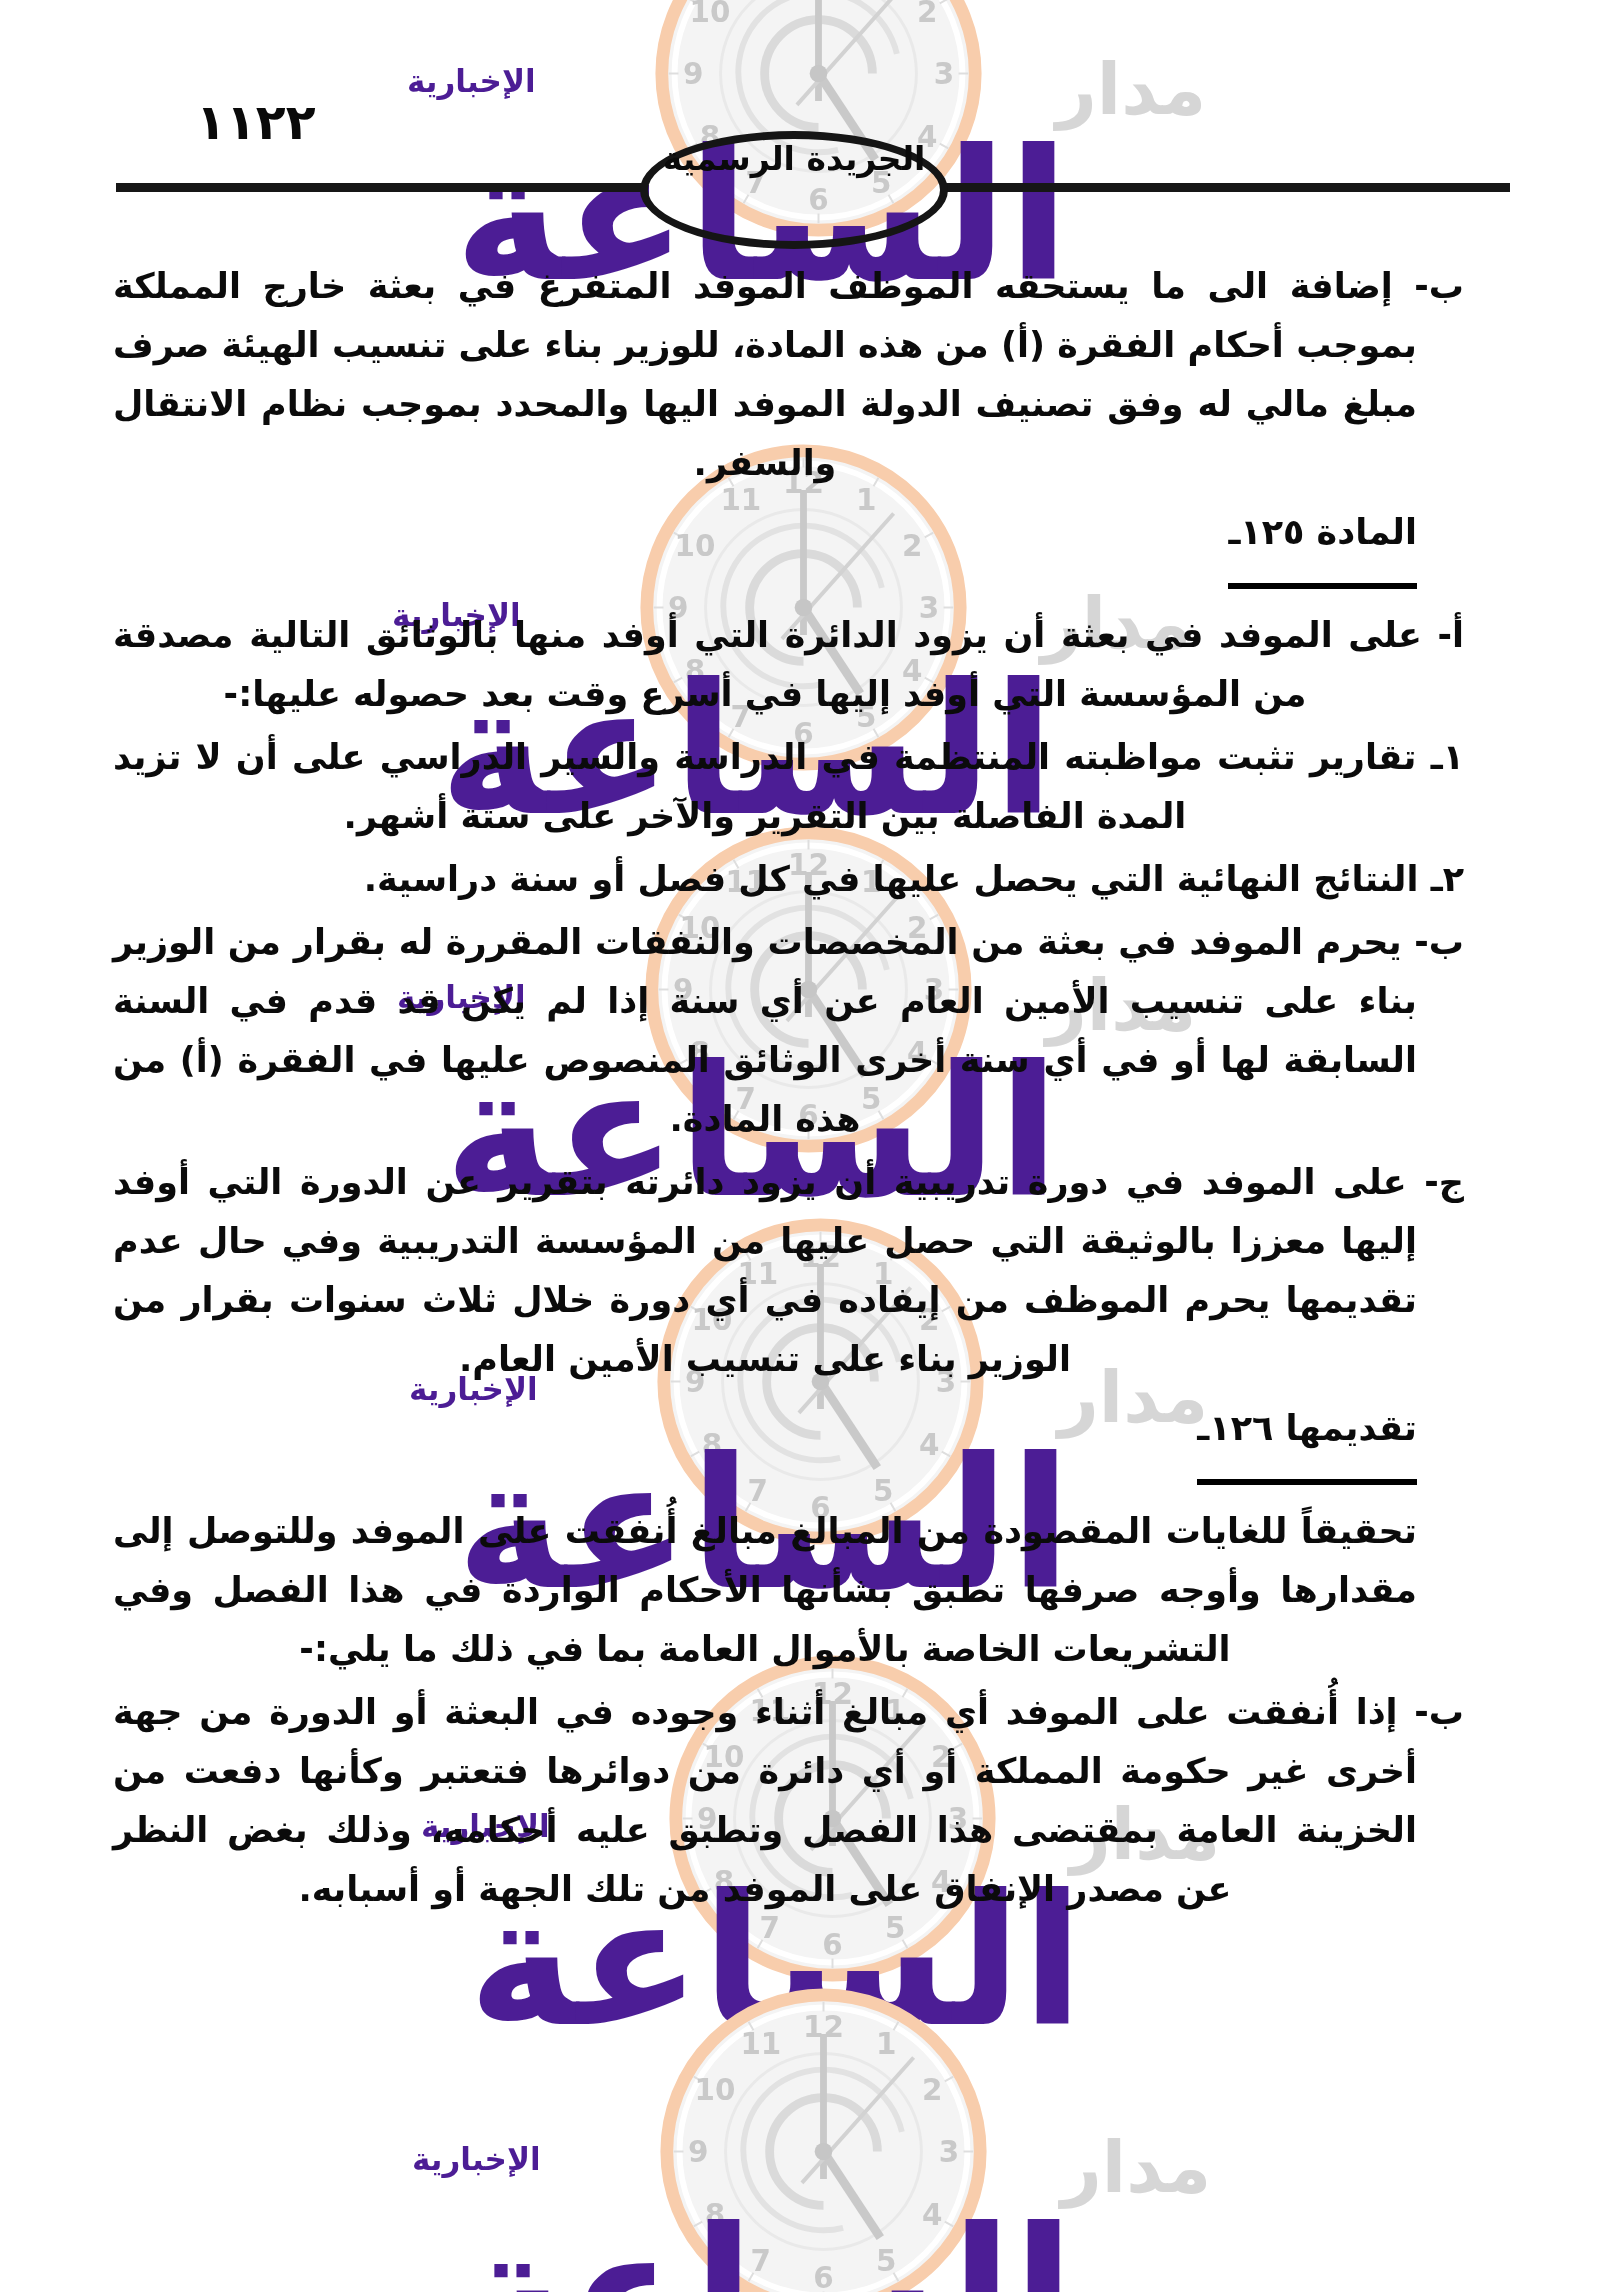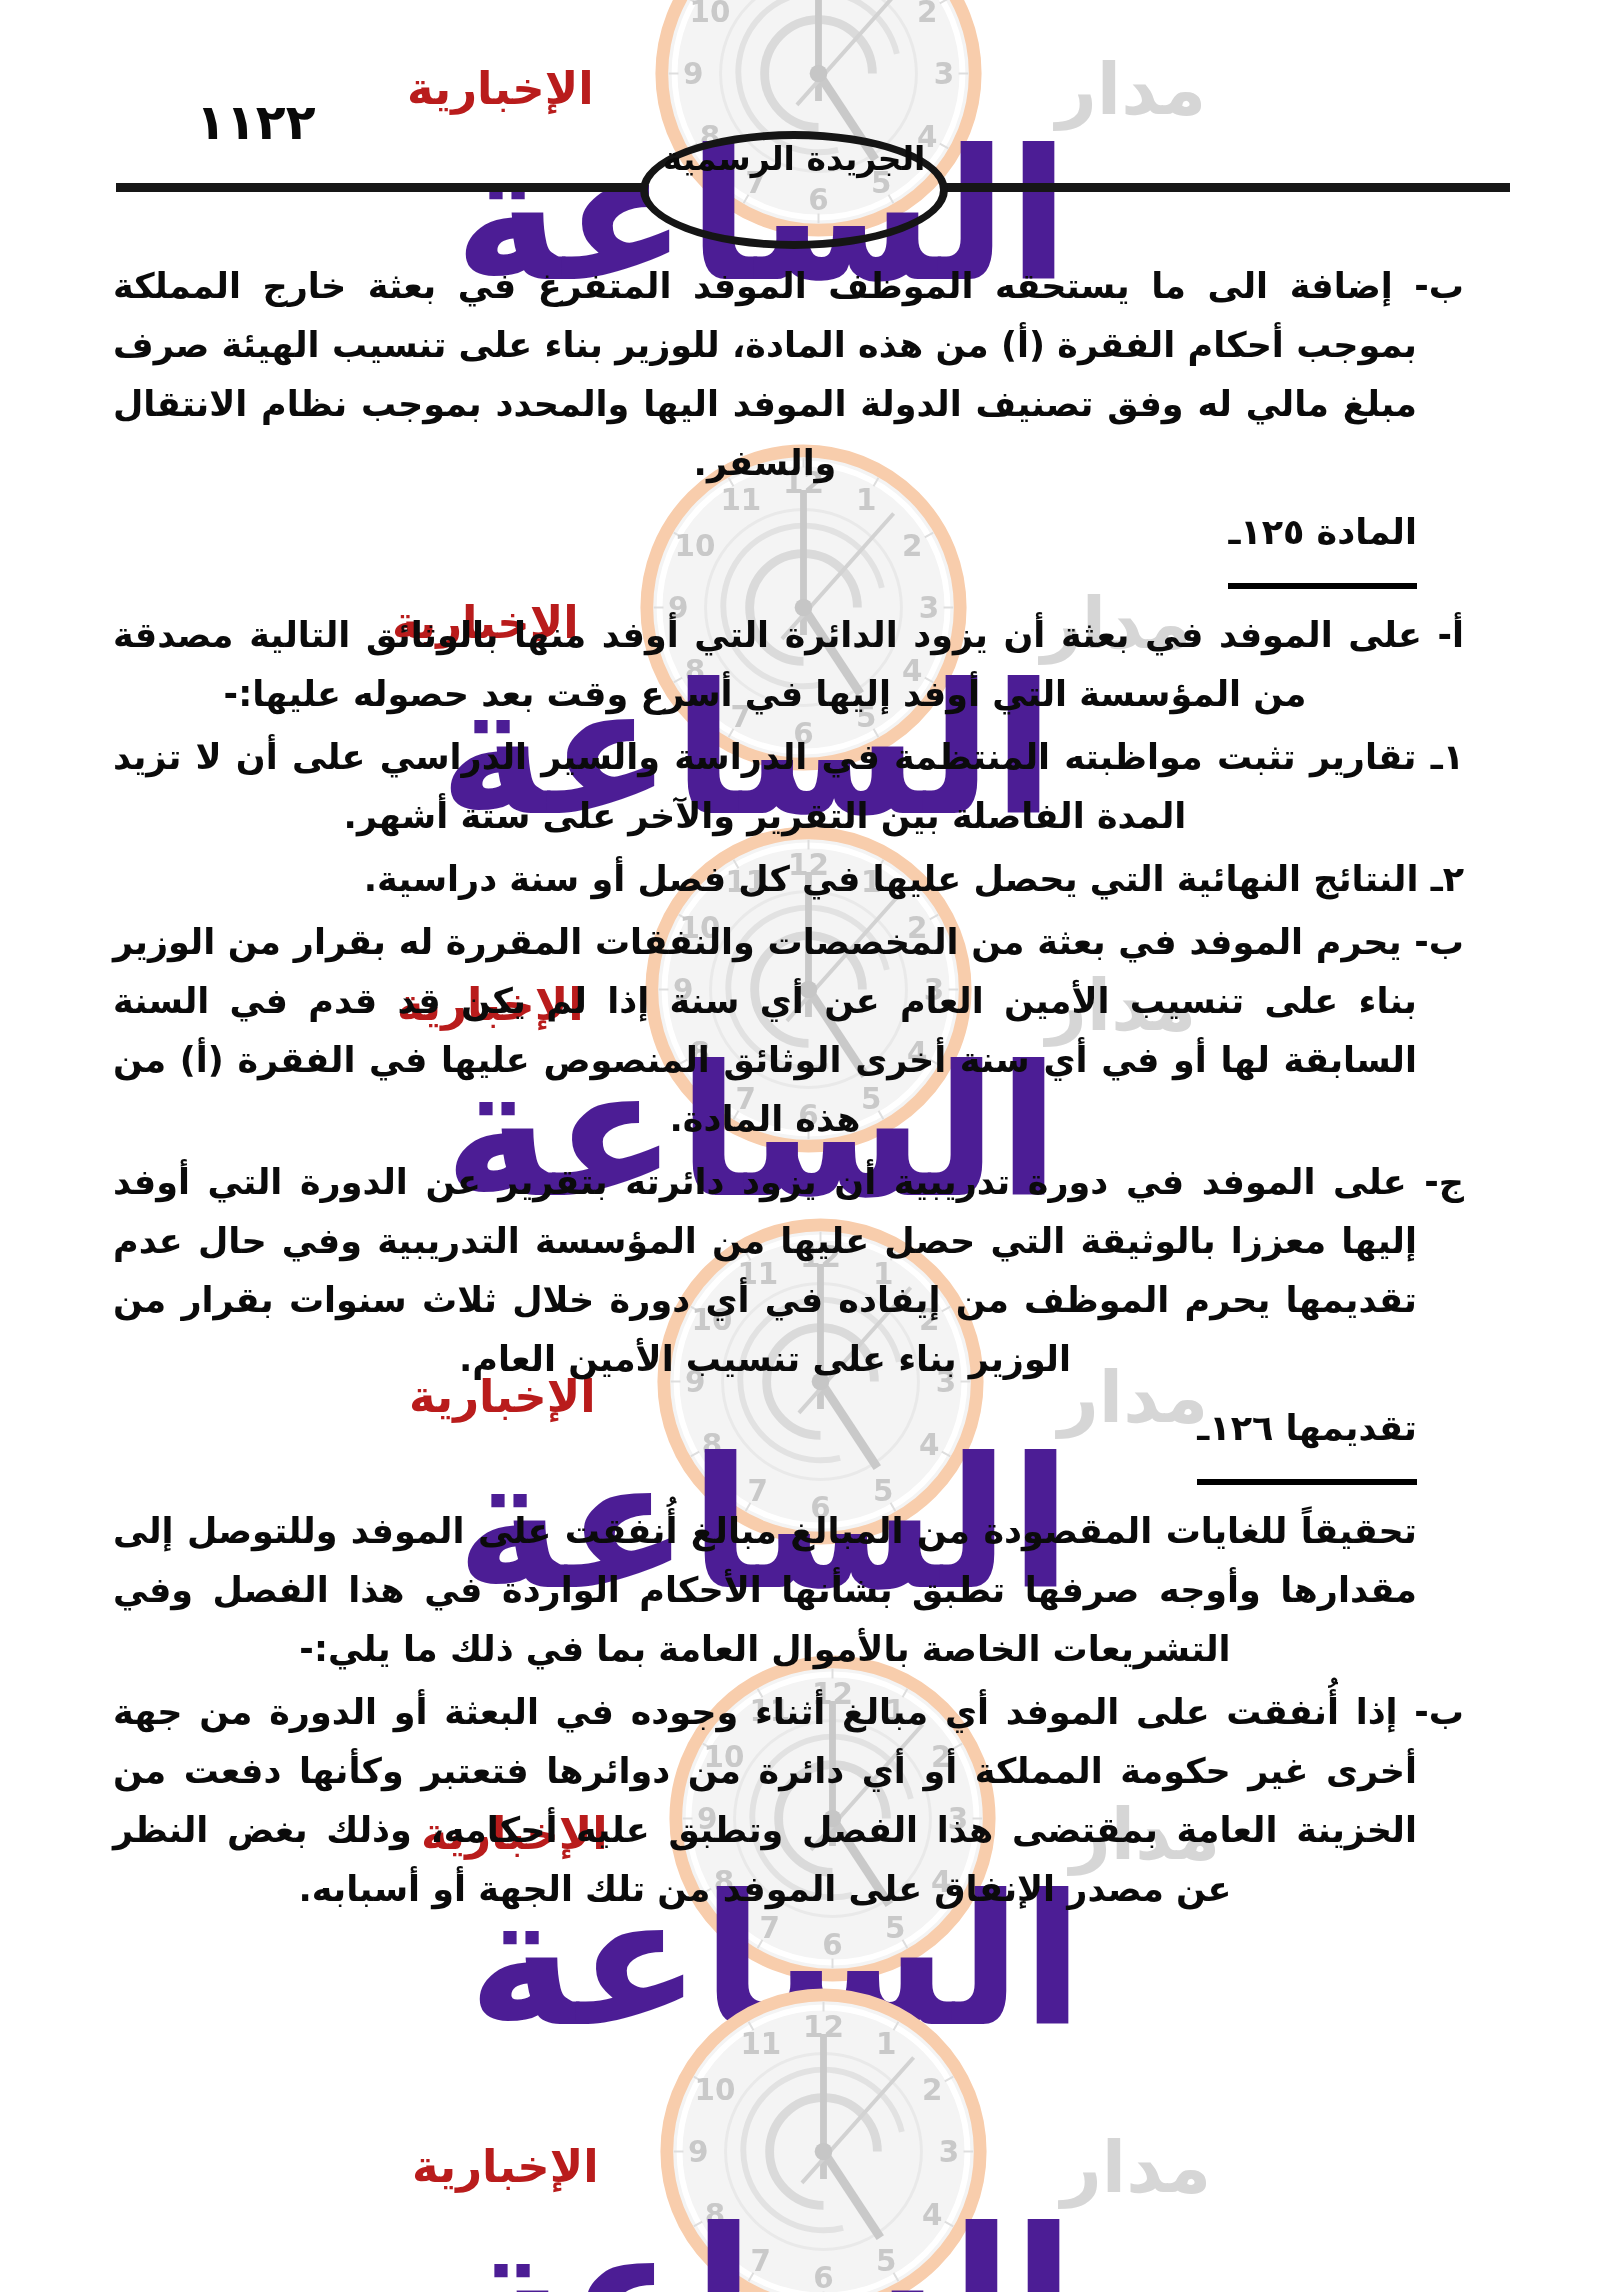--- a/index.html
+++ b/index.html
@@ -7,21 +7,21 @@
     width:1621px;height:2293px;position:relative;overflow:hidden;
     background:#ffffff;font-family:"DejaVu Sans",sans-serif;
   }
   
   .wm-layer{position:absolute;inset:0;z-index:0;pointer-events:none;}
   .wm-group{position:absolute;width:1019px;height:461px;font-weight:bold;}
   .wm-clock{position:absolute;left:343px;top:0;width:333px;height:333px;}
   .wm-clock .nums text{fill:#c9c9c9;font-size:30px;text-anchor:middle;font-family:"DejaVu Sans",sans-serif;}
   .wm-clock .tick{stroke:#dedede;stroke-width:2;}
   .wm-madar{position:absolute;left:747px;top:147px;font-size:71px;color:#d6d6d6;line-height:1;}
-  .wm-ikhbariya{position:absolute;left:98px;top:159px;font-size:45px;color:#b91c1c;line-height:1;}
+  .wm-ikhbariya{position:absolute;left:98px;top:159px;font-size:31px;color:#4c1d95;line-height:1;}
   .wm-saa{position:absolute;left:145px;top:219px;font-size:181px;color:#4c1d95;line-height:1;white-space:nowrap;}
   
   .page-number{
     position:absolute;left:196px;top:94px;z-index:2;direction:rtl;
     font-size:49px;font-weight:bold;color:#0a0a0a;letter-spacing:11.8px;
   }
   .rule{position:absolute;top:183px;height:8.8px;background:#161616;z-index:1;}
   .rule-left{left:116px;width:529px;}
   .rule-right{left:943px;width:567px;}
   .masthead-oval{

